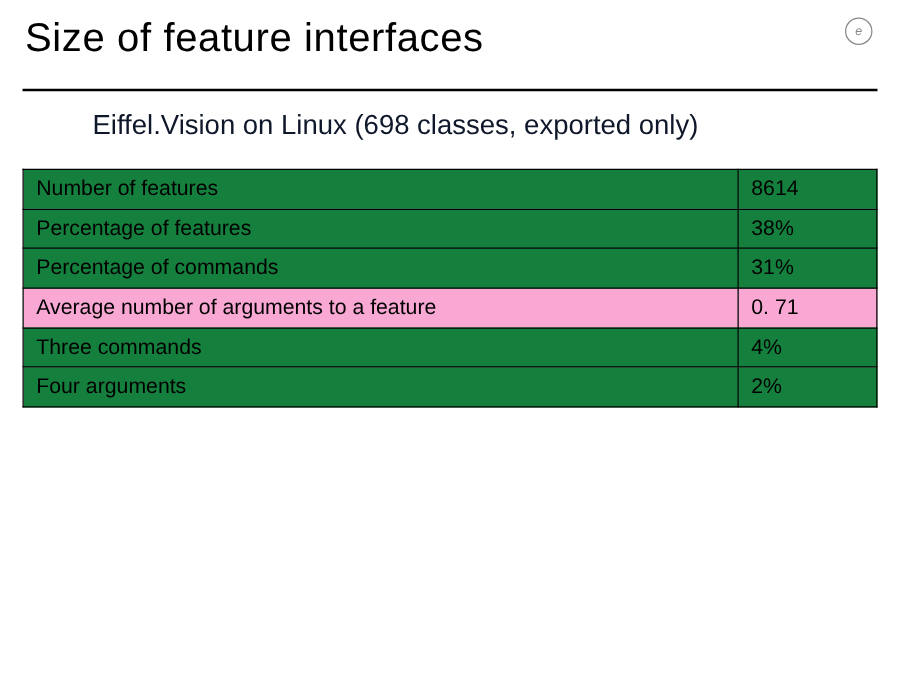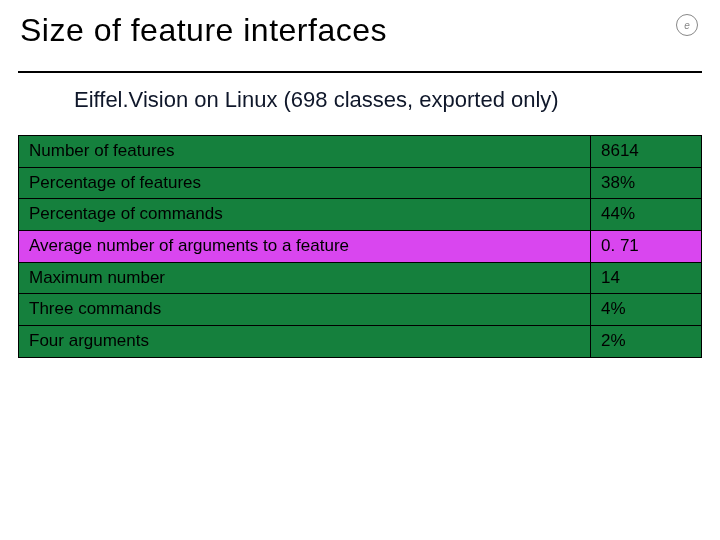--- a/index.html
+++ b/index.html
@@ -4,21 +4,21 @@
 <style>
   html,body{margin:0;padding:0;width:720px;height:540px;background:#fff;font-family:"Trebuchet MS","Segoe UI",Arial,sans-serif;color:#000}
   .page{position:relative;width:720px;height:540px;box-sizing:border-box;padding:12px 18px 18px 18px}
   .title{font-size:32px;font-weight:400;margin:0 0 22px 2px;letter-spacing:0.5px}
   .hr{border:none;border-top:2px solid #000;margin:0 0 14px 0}
   .subtitle{font-size:22px;margin:0 0 22px 56px;color:#0f172a}
   .tbl{border-collapse:collapse;width:100%;table-layout:fixed}
   .tbl td{border:1.5px solid #000;padding:6px 10px;font-size:17px;line-height:1.1}
   .tbl td.val{width:90px}
   .row-default{background:#15803d}
-  .row-hilite{background:#d946ef}
+  .row-hilite{background:#f9a8d4}
   .logo{position:absolute;top:14px;right:22px;width:20px;height:20px;border:1.5px solid #888;border-radius:50%;display:flex;align-items:center;justify-content:center;font-size:10px;color:#888;font-style:italic}
 </style>
 </head>
 <body>
 
 <div class="page">
   <div class="logo">e</div>
 
   <h1 class="title">Size of feature interfaces</h1>
   <hr class="hr">
@@ -29,29 +29,25 @@
         <tr class="row-default">
           <td>Number of features</td>
           <td class="val">8614</td>
         </tr>
         <tr class="row-default">
           <td>Percentage of features</td>
           <td class="val">38%</td>
         </tr>
         <tr class="row-default">
           <td>Percentage of commands</td>
-          <td class="val">44%</td>
+          <td class="val">31%</td>
         </tr>
         <tr class="row-hilite">
           <td>Average number of arguments to a feature</td>
           <td class="val">0. 71</td>
-        </tr>
-        <tr class="row-default">
-          <td>Maximum number</td>
-          <td class="val">14</td>
         </tr>
         <tr class="row-default">
           <td>Three commands</td>
           <td class="val">4%</td>
         </tr>
         <tr class="row-default">
           <td>Four arguments</td>
           <td class="val">2%</td>
         </tr>
       </tbody>

